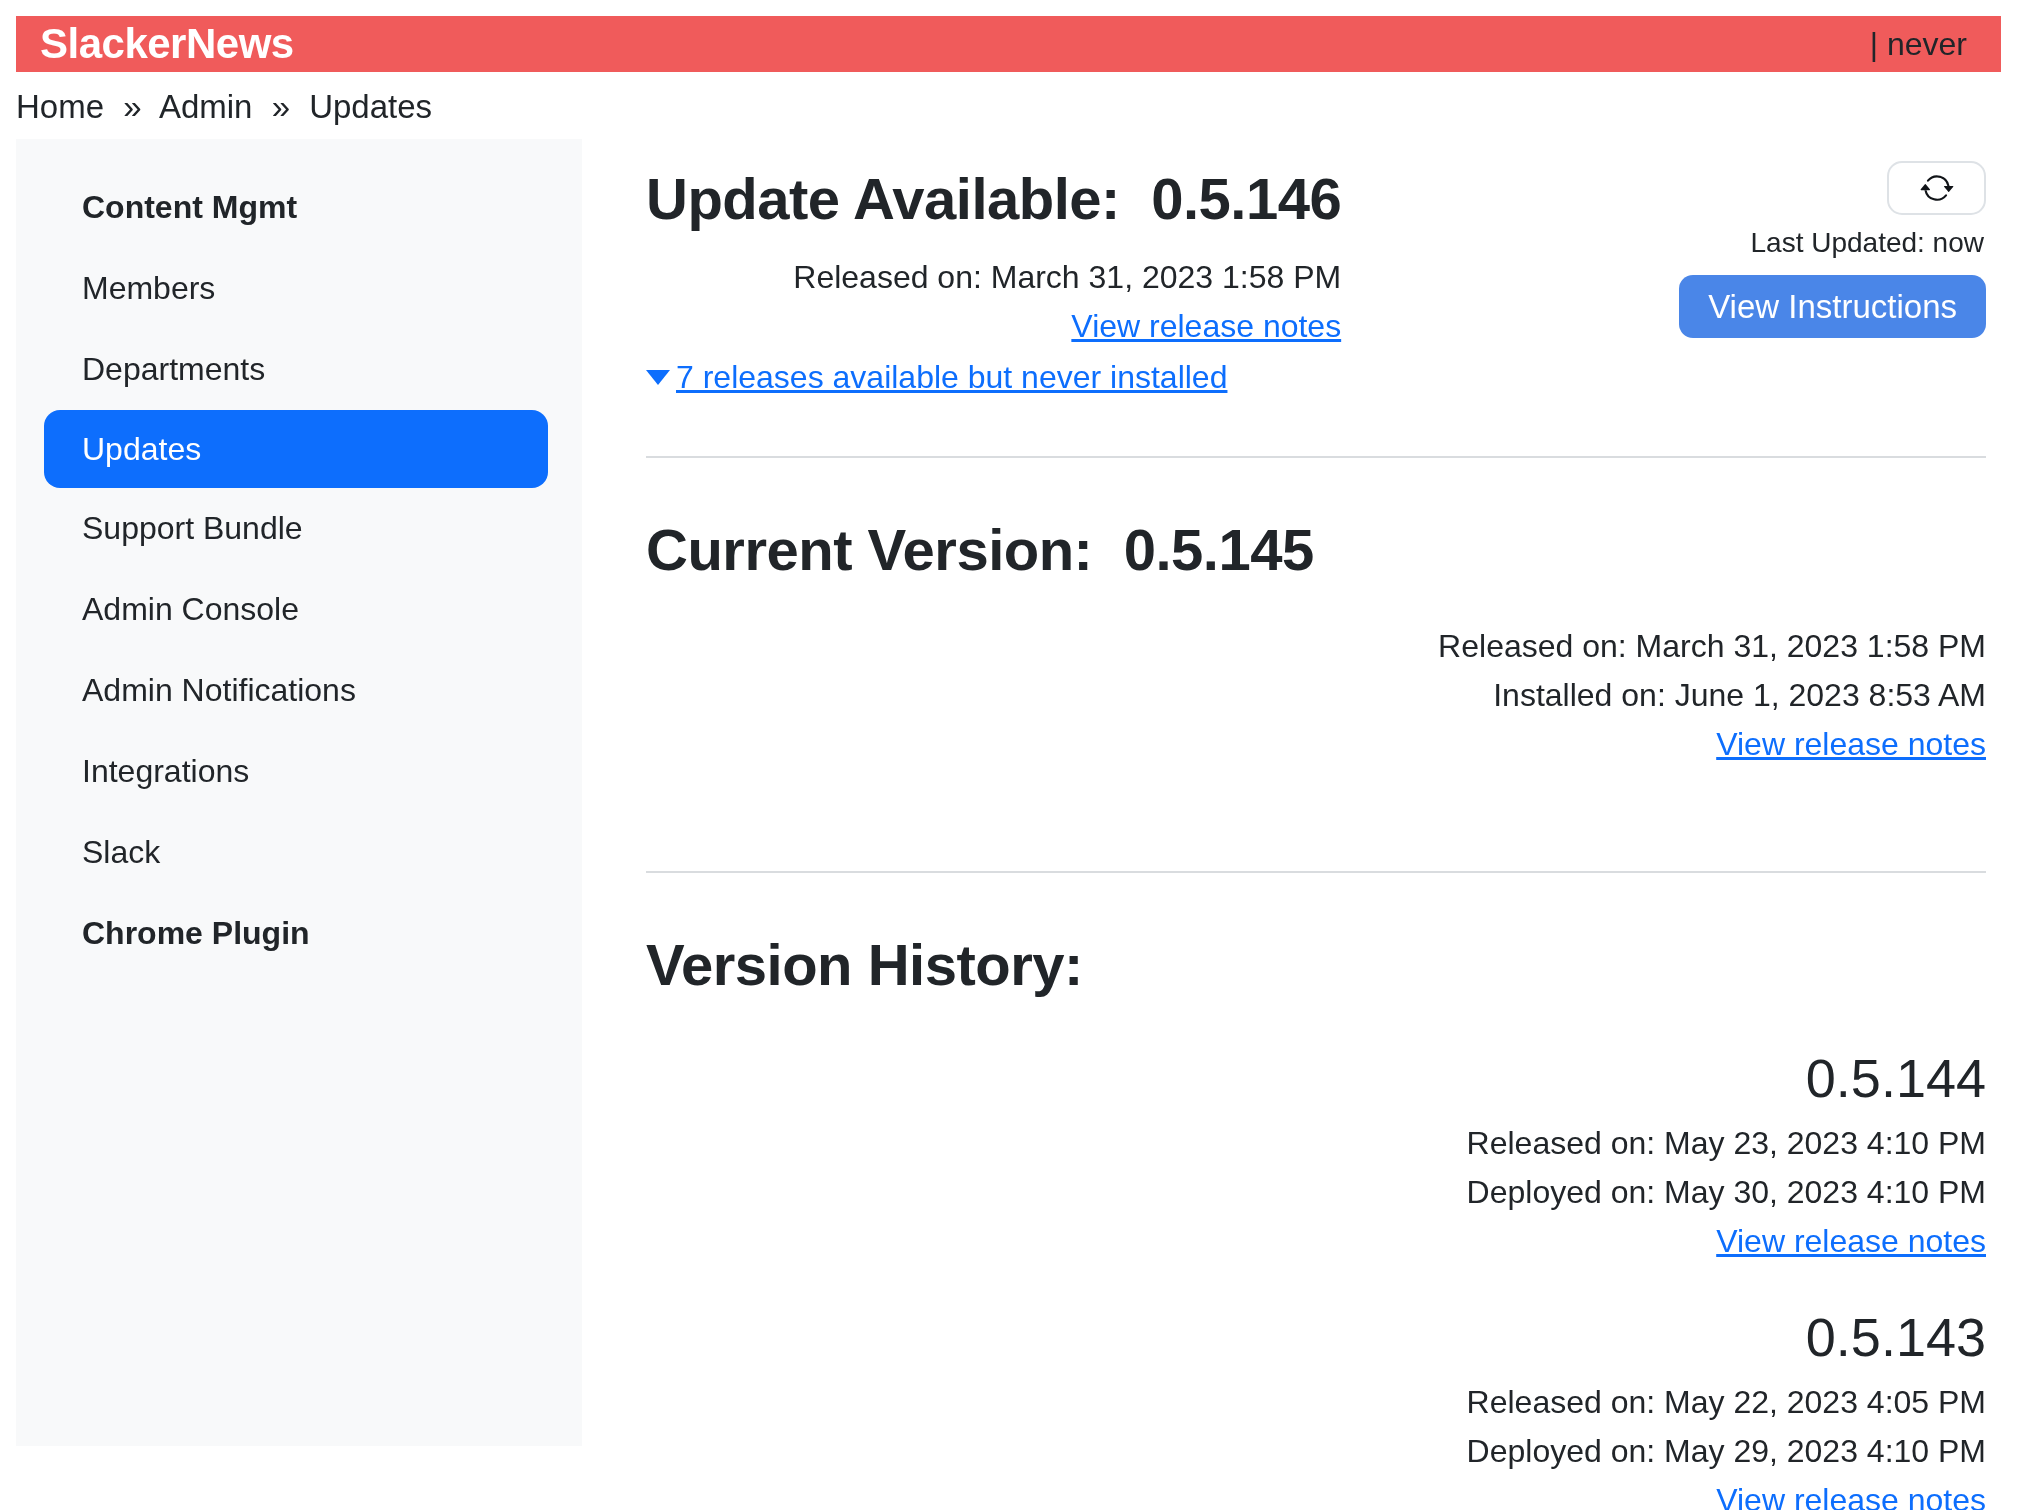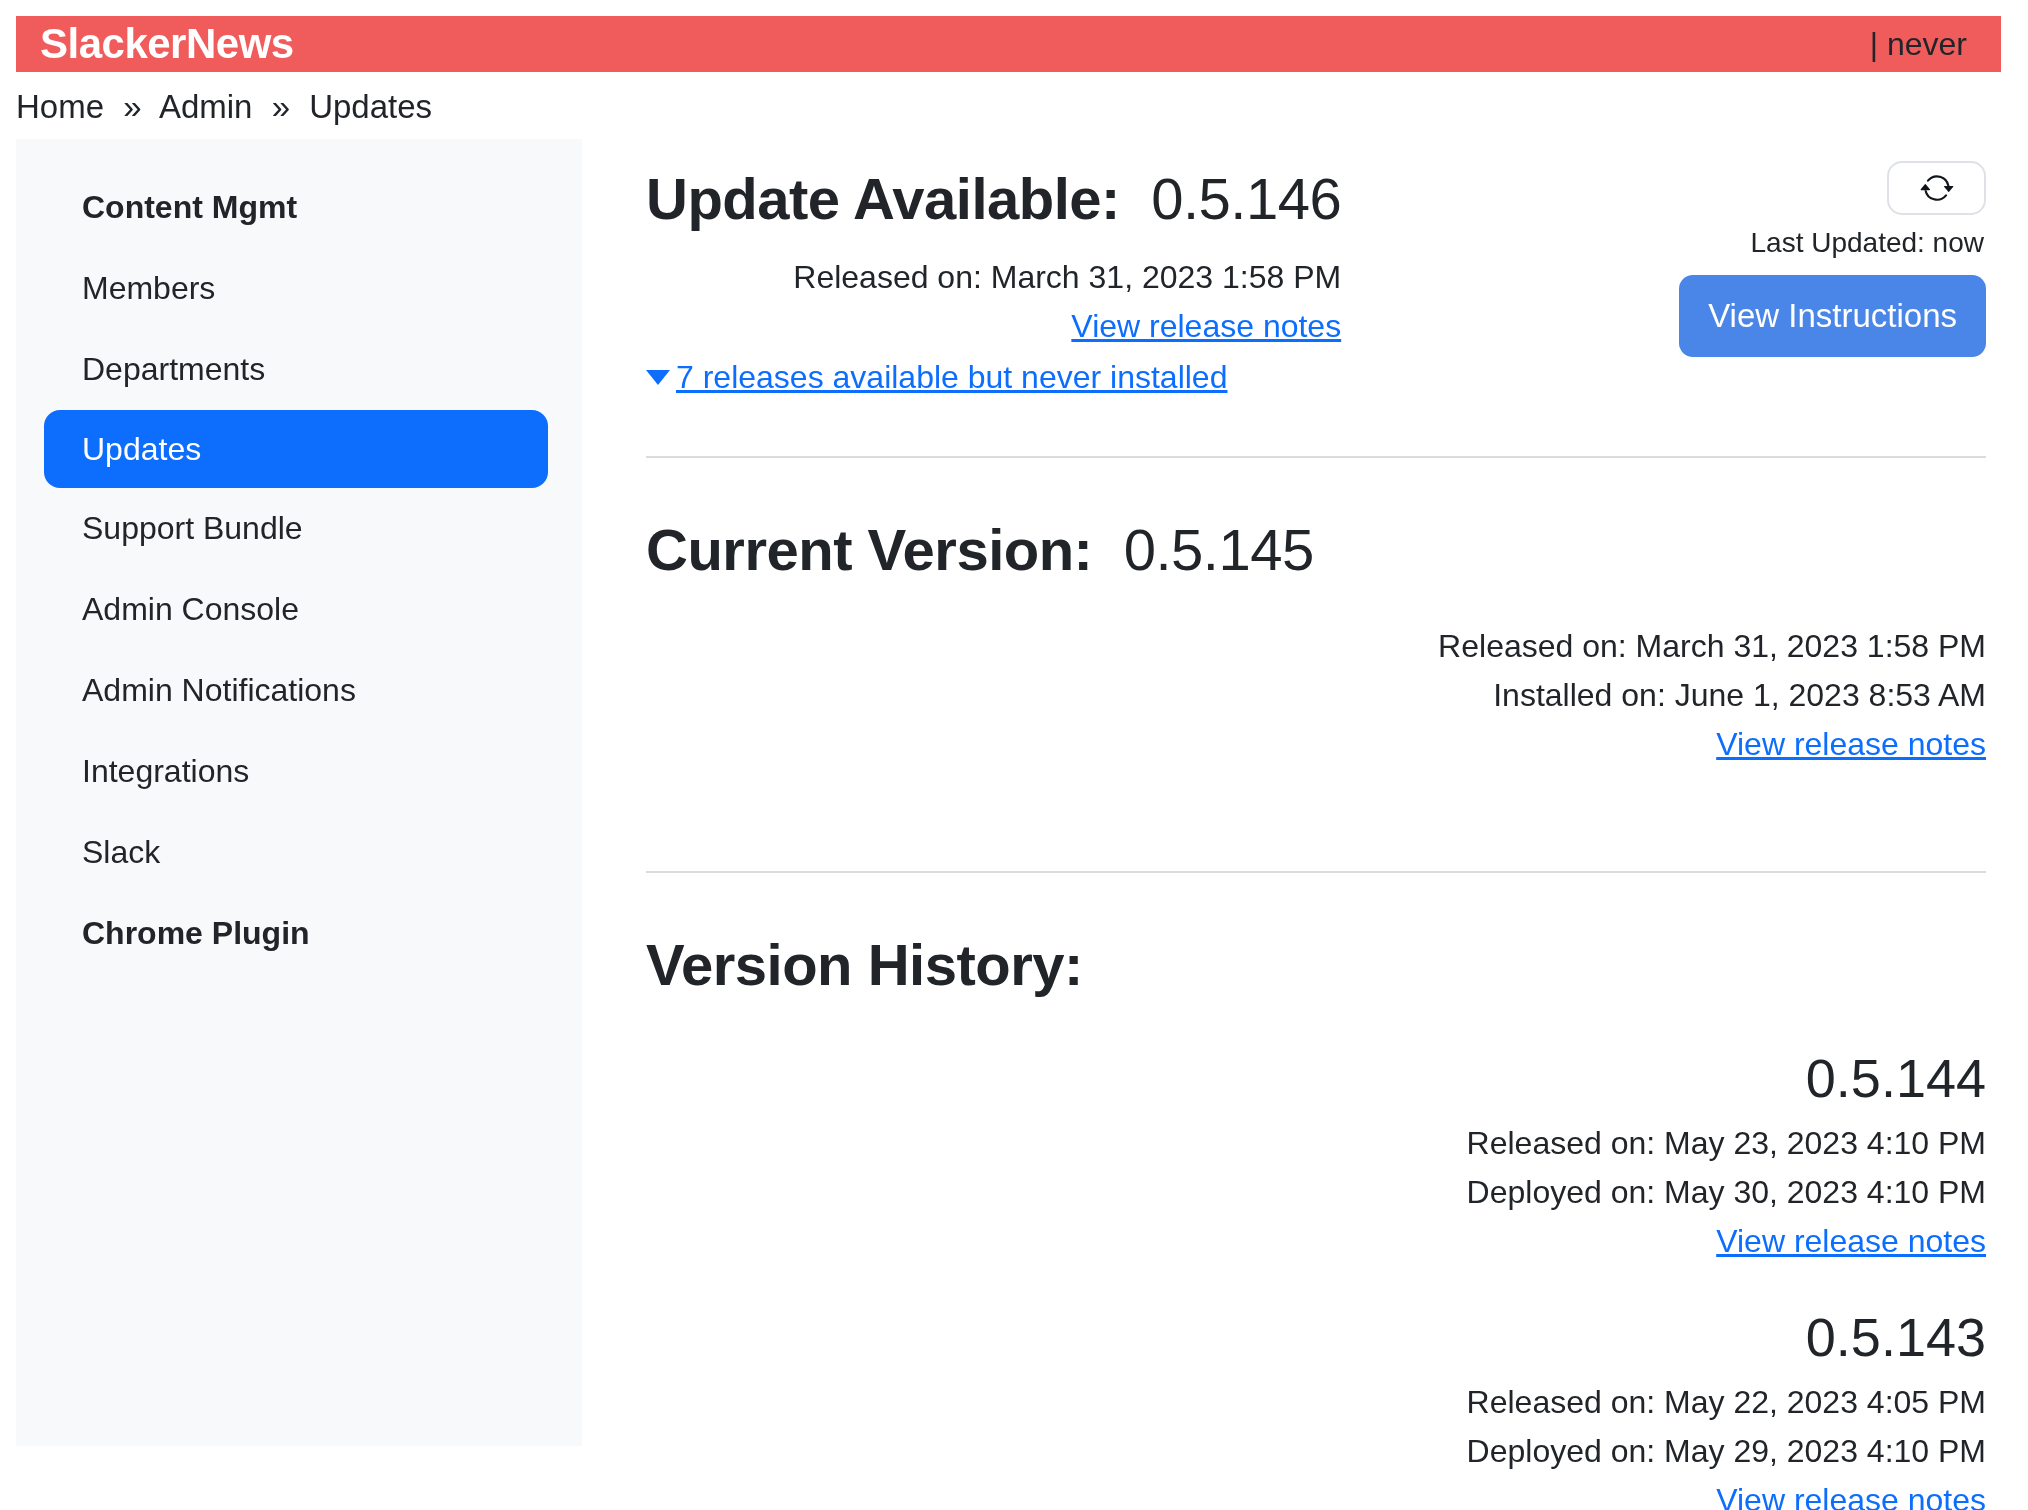--- a/index.html
+++ b/index.html
@@ -70,21 +70,21 @@
   }
 
   
   h2.section-head {
     margin: 0;
     font-size: 58px;
     line-height: 68px;
     font-weight: 700;
     letter-spacing: -0.5px;
   }
-  h2.section-head .version { font-weight: 400; margin-top: 32px; }
+  h2.section-head .version { font-weight: 700; margin-top: 32px; }
 
   .textline { font-size: 32px; line-height: 49px; margin: 0; text-align: right; }
   .text-block { margin-top: 20px; }
   .text-block-lg { margin-top: 38px; }
 
   a.link { color: #0d6efd; text-decoration: underline; cursor: pointer; }
 
   .releases-toggle { display: flex; align-items: center; margin-top: 2px; }
   .caret-down {
     width: 0; height: 0;
@@ -102,21 +102,21 @@
     width: 99px; height: 54px;
     background: #ffffff;
     border: 2px solid #dee2e6;
     border-radius: 15px;
     display: flex; align-items: center; justify-content: center;
     cursor: pointer;
   }
   .refresh-btn svg { width: 34px; height: 34px; fill: #111418; }
   .last-updated { font-size: 28px; margin: 12px 2px 16px 0; color: #212529; }
   .instr-btn {
-    height: 82px;
+    height: 63px;
     padding: 0 29px;
     background: #4a86e8;
     color: #ffffff;
     font-size: 33px;
     font-family: "Liberation Sans", sans-serif;
     border: none;
     border-radius: 14px;
     display: flex; align-items: center;
     cursor: pointer;
   }

